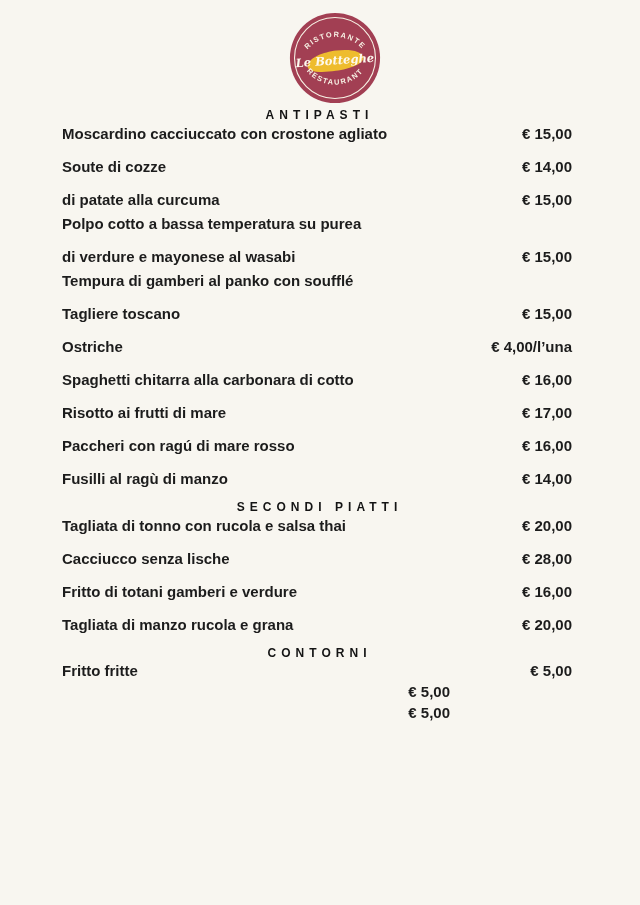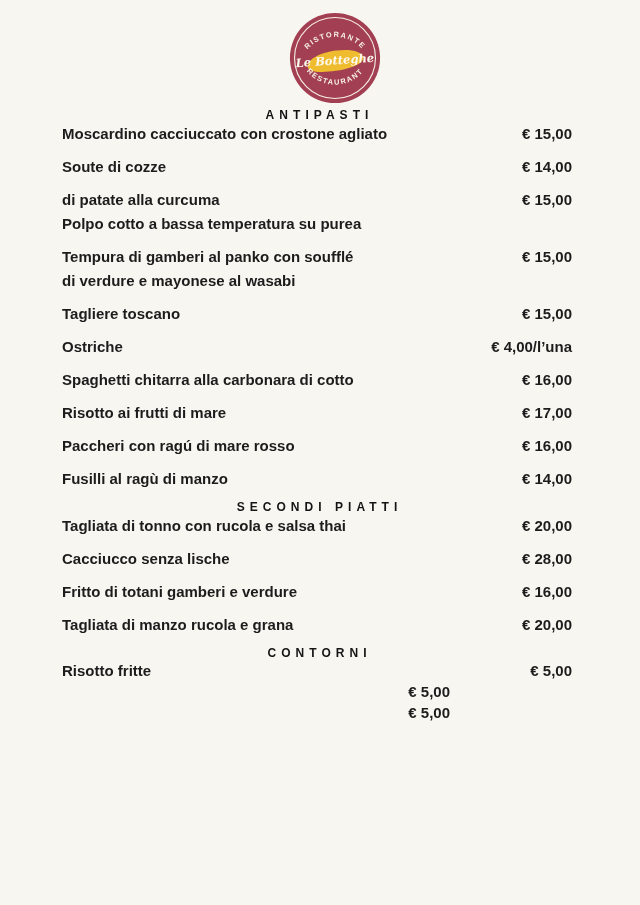--- a/index.html
+++ b/index.html
@@ -74,22 +74,22 @@
     </div>
     <div class="row">
       <div class="nm">
         <span class="ln">di patate alla curcuma</span>
         <span class="ln">Polpo cotto a bassa temperatura su purea</span>
       </div>
       <div class="pr">€ 15,00</div>
     </div>
     <div class="row">
       <div class="nm">
+        <span class="ln">di verdure e mayonese al wasabi</span>
         <span class="ln">Tempura di gamberi al panko con soufflé</span>
-        <span class="ln">di verdure e mayonese al wasabi</span>
       </div>
       <div class="pr">€ 15,00</div>
     </div>
     <div class="row">
       <div class="nm">
           <span class="ln">Tagliere toscano</span>
         </div>
       <div class="pr">€ 15,00</div>
     </div>
     <div class="row">
@@ -155,21 +155,21 @@
         </div>
       <div class="pr">€ 20,00</div>
     </div>
   </div>
 
   <div class="section">
     <h2 class="sec sec-contorni">CONTORNI</h2>
 
     <div class="row tight">
       <div class="nm">
-          <span class="ln">Risotto fritte</span>
+          <span class="ln">Fritto fritte</span>
         </div>
       <div class="pr">€ 5,00</div>
     </div>
     <div class="row tight">
       <div class="pr">€ 5,00</div>
     </div>
     <div class="row tight">
       <div class="pr">€ 5,00</div>
     </div>
   </div>

